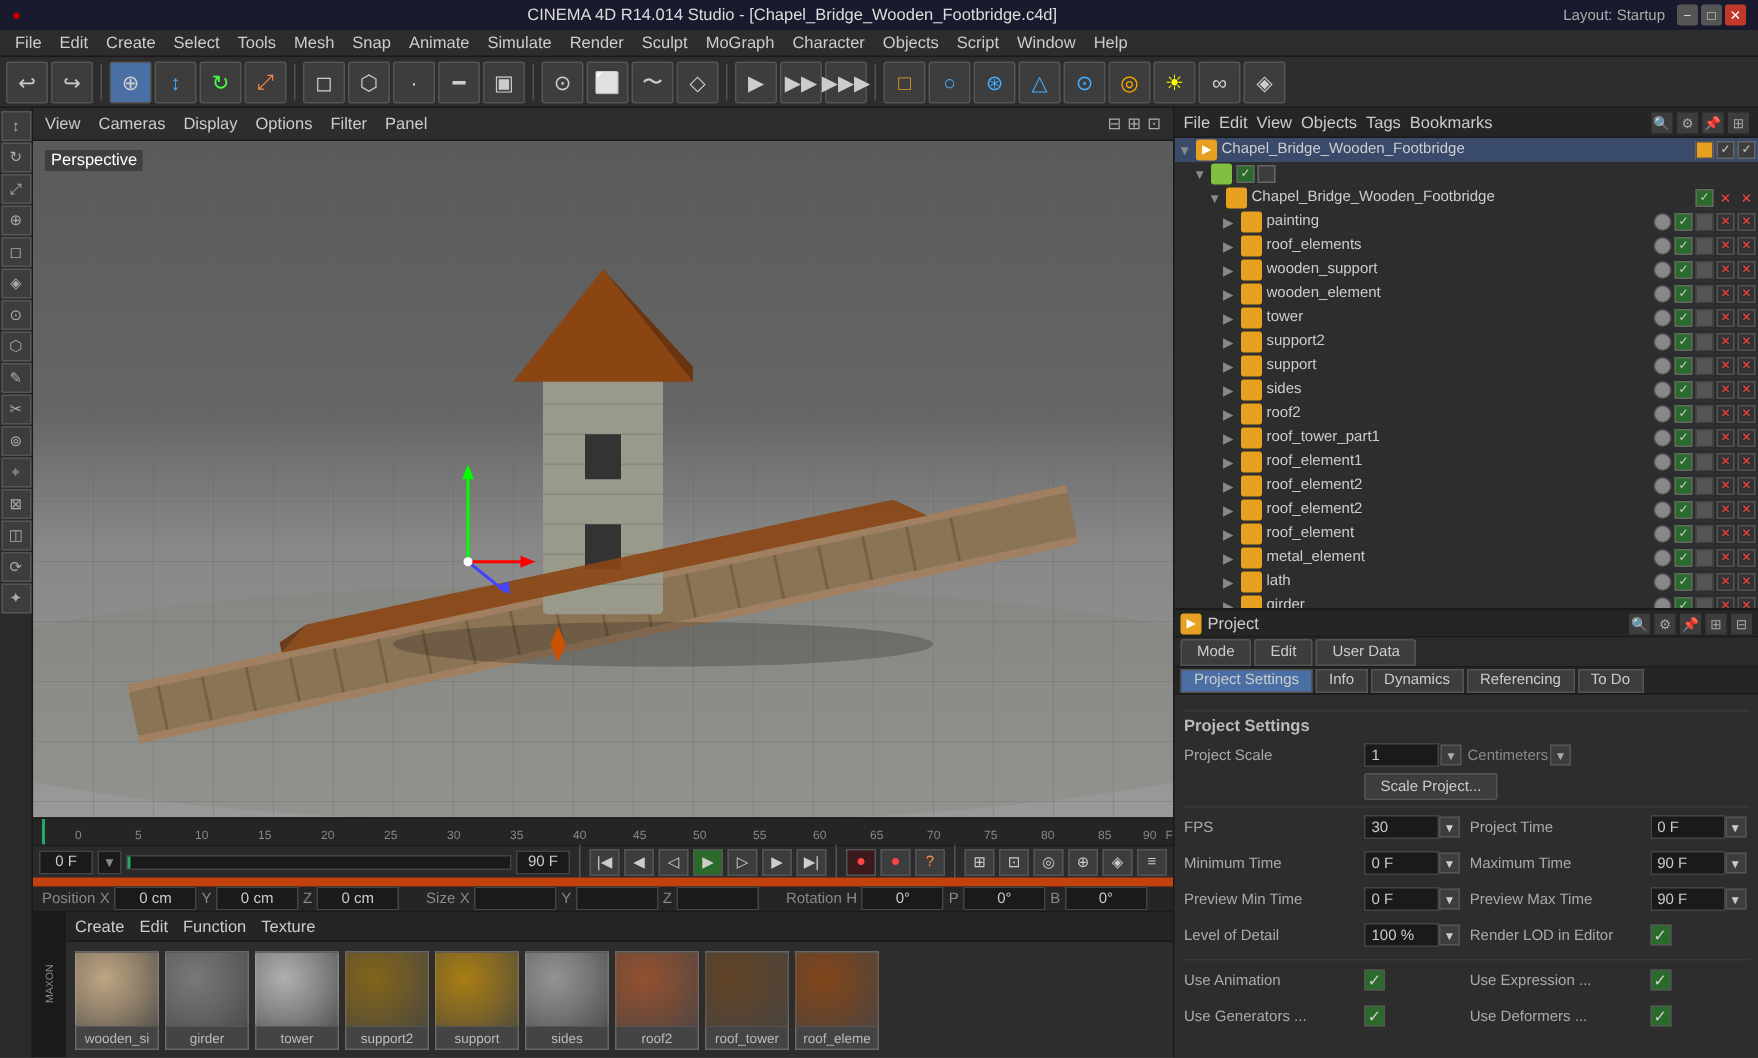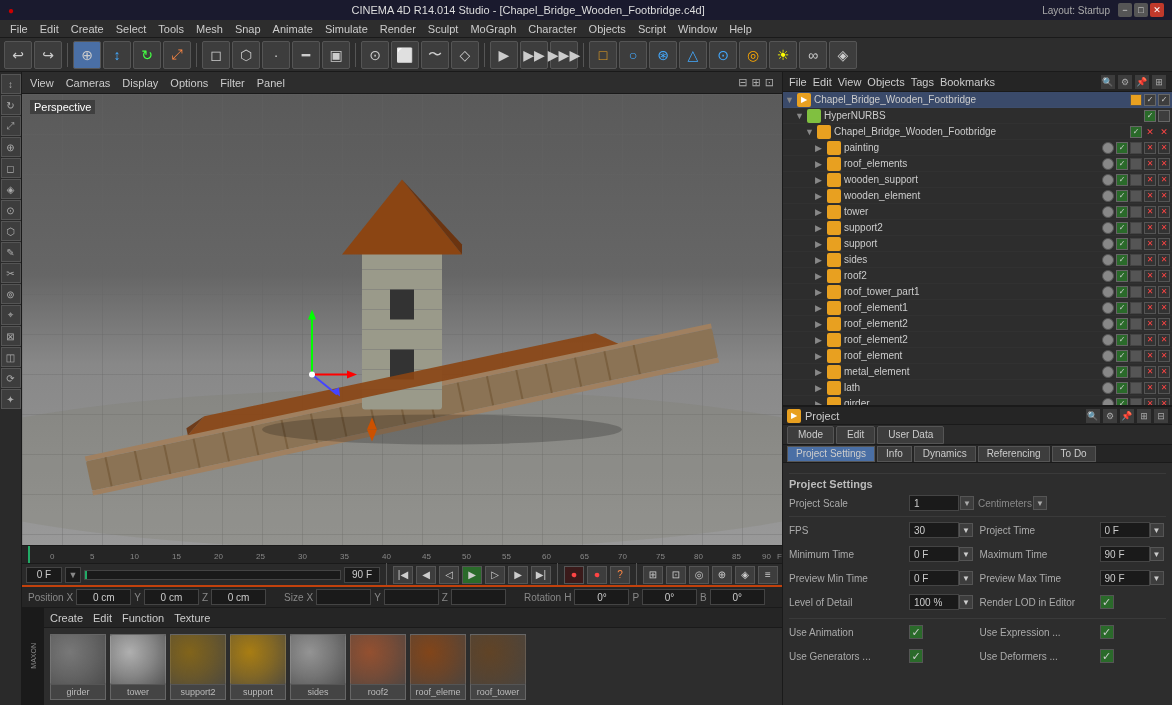--- a/index.html
+++ b/index.html
@@ -133,21 +133,21 @@
 
     
     #maxon-logo {
       width: 22px; background: #1a1a1a; display: flex; align-items: center; justify-content: center;
     }
     #maxon-logo span { font-size: 7px; color: #888; writing-mode: vertical-rl; transform: rotate(180deg); }
 
     
     #coord-bar {
       height: 22px; background: #252525; display: flex; align-items: center;
-      padding: 0 6px; gap: 6px; border-top: 2px solid #c2410c;
+      padding: 0 6px; gap: 6px; border-top: 6px solid #c2410c;
     }
     .coord-section { display: flex; align-items: center; gap: 3px; }
     .coord-label { color: #888; font-size: 10px; }
     .coord-val { width: 55px; height: 16px; background: #1a1a1a; border: 1px solid #444; color: #ccc; font-size: 10px; text-align: center; display: flex; align-items: center; justify-content: center; }
 
     
     #right-panel {
       width: 390px; background: #2d2d2d; border-left: 1px solid #1a1a1a;
       display: flex; flex-direction: column; overflow: hidden;
     }
@@ -560,20 +560,24 @@
       <div id="mat-editor" style="flex:1;">
         <div id="mat-header">
           <span class="mat-menu">Create</span>
           <span class="mat-menu">Edit</span>
           <span class="mat-menu">Function</span>
           <span class="mat-menu">Texture</span>
         </div>
         <div id="mat-swatches">
 
             <div class="mat-swatch">
+              <div class="mat-thumb" style="background: radial-gradient(circle at 35% 35%, rgba(210, 180, 140, 0.867), rgba(210, 180, 140, 0.533) 50%, rgba(210, 180, 140, 0.133) 100%); border-radius: 2px;"></div>
+              <div class="mat-name">wooden_si</div>
+            </div>
+            <div class="mat-swatch">
               <div class="mat-thumb" style="background: radial-gradient(circle at 35% 35%, rgba(128, 128, 128, 0.867), rgba(128, 128, 128, 0.533) 50%, rgba(128, 128, 128, 0.133) 100%); border-radius: 2px;"></div>
               <div class="mat-name">girder</div>
             </div>
             <div class="mat-swatch">
               <div class="mat-thumb" style="background: radial-gradient(circle at 35% 35%, rgba(192, 192, 192, 0.867), rgba(192, 192, 192, 0.533) 50%, rgba(192, 192, 192, 0.133) 100%); border-radius: 2px;"></div>
               <div class="mat-name">tower</div>
             </div>
             <div class="mat-swatch">
               <div class="mat-thumb" style="background: radial-gradient(circle at 35% 35%, rgba(139, 105, 20, 0.867), rgba(139, 105, 20, 0.533) 50%, rgba(139, 105, 20, 0.133) 100%); border-radius: 2px;"></div>
               <div class="mat-name">support2</div>
@@ -584,26 +588,26 @@
             </div>
             <div class="mat-swatch">
               <div class="mat-thumb" style="background: radial-gradient(circle at 35% 35%, rgba(160, 160, 160, 0.867), rgba(160, 160, 160, 0.533) 50%, rgba(160, 160, 160, 0.133) 100%); border-radius: 2px;"></div>
               <div class="mat-name">sides</div>
             </div>
             <div class="mat-swatch">
               <div class="mat-thumb" style="background: radial-gradient(circle at 35% 35%, rgba(160, 82, 45, 0.867), rgba(160, 82, 45, 0.533) 50%, rgba(160, 82, 45, 0.133) 100%); border-radius: 2px;"></div>
               <div class="mat-name">roof2</div>
             </div>
             <div class="mat-swatch">
+              <div class="mat-thumb" style="background: radial-gradient(circle at 35% 35%, rgba(101, 67, 33, 0.867), rgba(101, 67, 33, 0.533) 50%, rgba(101, 67, 33, 0.133) 100%); border-radius: 2px;"></div>
+              <div class="mat-name">roof_tower</div>
+            </div>
+            <div class="mat-swatch">
               <div class="mat-thumb" style="background: radial-gradient(circle at 35% 35%, rgba(139, 69, 19, 0.867), rgba(139, 69, 19, 0.533) 50%, rgba(139, 69, 19, 0.133) 100%); border-radius: 2px;"></div>
               <div class="mat-name">roof_eleme</div>
-            </div>
-            <div class="mat-swatch">
-              <div class="mat-thumb" style="background: radial-gradient(circle at 35% 35%, rgba(101, 67, 33, 0.867), rgba(101, 67, 33, 0.533) 50%, rgba(101, 67, 33, 0.133) 100%); border-radius: 2px;"></div>
-              <div class="mat-name">roof_tower</div>
             </div>
           </div>
       </div>
     </div>
 
   </div>
 
   <div id="right-panel">
 
     <div id="rp-header">
@@ -636,21 +640,20 @@
           <div class="obj-check">✓</div>
           <div class="obj-check">✓</div>
         </div>
       </div>
 
       <div class="obj-row">
         <div class="obj-indent" style="padding-left:10px;">
           <span class="obj-expand">▼</span>
         </div>
         <div class="obj-icon" style="background:#80c040; width:14px; height:14px; border-radius:2px; margin-right:3px;"></div>
-        <span class="obj-name">HyperNURBS</span>
         <div class="obj-props">
           <div class="obj-check" style="background:#2a6a2a;">✓</div>
           <div class="obj-check"></div>
         </div>
       </div>
 
       <div class="obj-row">
         <div class="obj-indent" style="padding-left:20px;">
           <span class="obj-expand">▼</span>
         </div>
@@ -942,20 +945,23 @@
           <input class="ps-field" value="1" style="">
           <div style="width:14px;height:14px;background:#3d3d3d;border:1px solid #555;display:flex;align-items:center;justify-content:center;cursor:pointer;margin-left:1px;">
             <span style="font-size:8px; color:#aaa;">▼</span>
           </div>
           <span class="ps-unit">Centimeters</span>
           <div style="width:14px;height:14px;background:#3d3d3d;border:1px solid #555;display:flex;align-items:center;justify-content:center;cursor:pointer;margin-left:1px;">
             <span style="font-size:8px; color:#aaa;">▼</span>
           </div>
         </div>
 
+        <div class="ps-row" style="padding-left:120px;">
+          <button class="ps-btn">Scale Project...</button>
+        </div>
 
         <div class="ps-divider"></div>
 
         <div class="ps-row-2col">
           <div class="ps-row">
             <span class="ps-label">FPS</span>
             <input class="ps-field" value="30" style="">
             <div style="width:14px;height:14px;background:#3d3d3d;border:1px solid #555;cursor:pointer;display:flex;align-items:center;justify-content:center;">
                 <span style="font-size:8px;">▼</span>
               </div>

